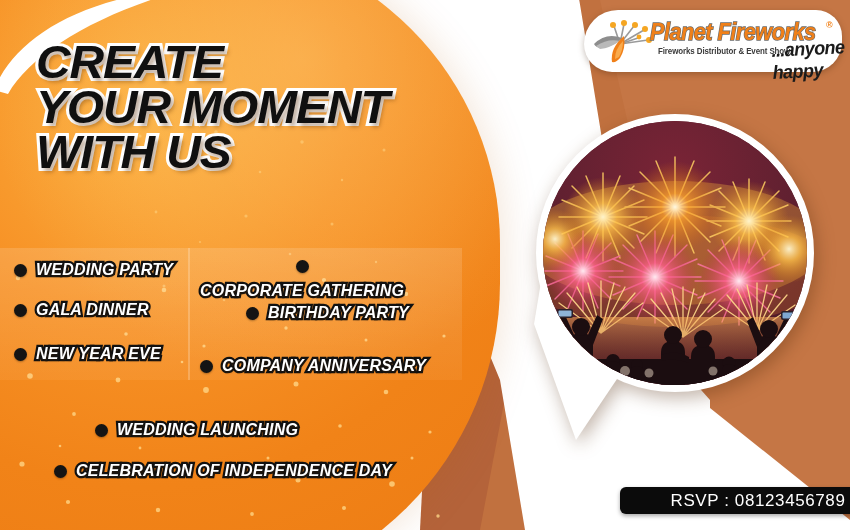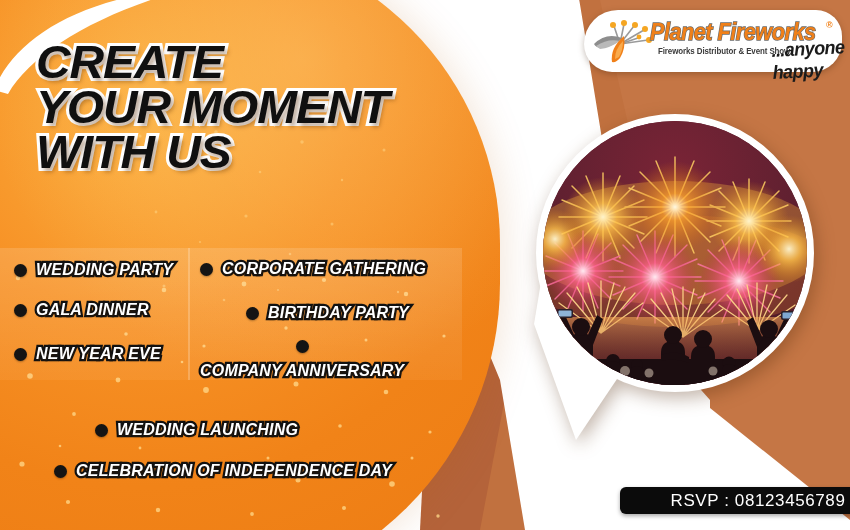--- a/index.html
+++ b/index.html
@@ -112,23 +112,23 @@
     -webkit-text-stroke:4.5px #111111;
     paint-order:stroke fill;
     letter-spacing:.2px;
     text-shadow:1px 2px 2px rgba(70,35,0,.35);
   }
   .svc-wide .svc-label{font-size:16px;}
 
   .p1{left:14px;top:261px;}
   .p2{left:14px;top:301px;}
   .p3{left:14px;top:345px;}
-  .p4{left:200px;top:260px;}
+  .p4{left:200px;top:260px;flex-direction:column;}
   .p5{left:200px;top:304px;padding-left:46px;}
-  .p6{left:200px;top:340px;flex-direction:column;}
+  .p6{left:200px;top:357px;}
   .p7{left:95px;top:421px;}
   .p8{left:18px;top:462px;padding-left:36px;}
 
   
   .bubble-wrap{
     position:absolute;left:536px;top:114px;width:278px;height:278px;
     filter:drop-shadow(3px 6px 9px rgba(80,40,10,.35));
   }
   .bubble-tail{
     position:absolute;left:-2px;top:150px;width:150px;height:180px;

